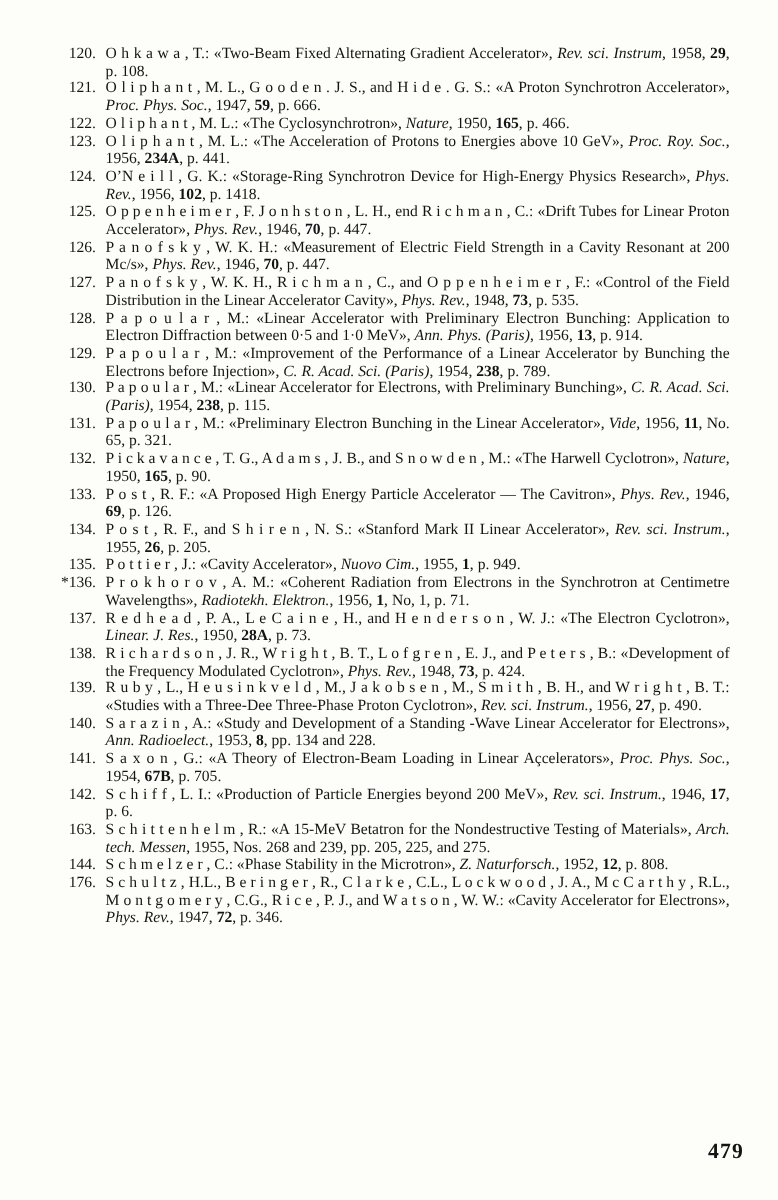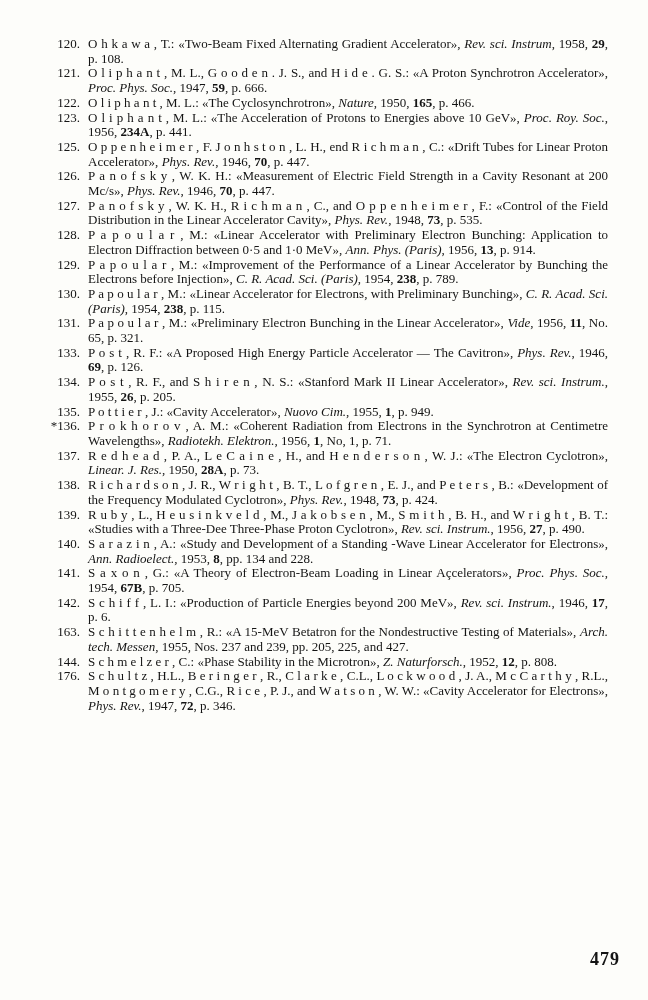--- a/index.html
+++ b/index.html
@@ -65,20 +65,24 @@
       </div>
       <div class="ref">
         <span class="num">122.</span>
         <span class="txt"><span>O l i p h a n t ,  M. L.: «The Cyclosynchrotron», </span><span class="it">Nature</span><span>, 1950, </span><span class="bd">165</span><span>, p. 466.</span></span>
       </div>
       <div class="ref">
         <span class="num">123.</span>
         <span class="txt"><span>O l i p h a n t ,  M. L.: «The Acceleration of Protons to Energies above 10 GeV», </span><span class="it">Proc. Roy. Soc.</span><span>, 1956, </span><span class="bd">234A</span><span>, p. 441.</span></span>
       </div>
       <div class="ref">
+        <span class="num">124.</span>
+        <span class="txt"><span>O’N e i l l ,  G. K.: «Storage-Ring Synchrotron Device for High-Energy Physics Research», </span><span class="it">Phys. Rev.</span><span>, 1956, </span><span class="bd">102</span><span>, p. 1418.</span></span>
+      </div>
+      <div class="ref">
         <span class="num">125.</span>
         <span class="txt"><span>O p p e n h e i m e r ,  F.  J o n h s t o n ,  L. H., end  R i c h m a n , C.: «Drift Tubes for Linear Proton Accelerator», </span><span class="it">Phys. Rev.</span><span>, 1946, </span><span class="bd">70</span><span>, p. 447.</span></span>
       </div>
       <div class="ref">
         <span class="num">126.</span>
         <span class="txt"><span>P a n o f s k y ,  W. K. H.: «Measurement of Electric Field Strength in a Cavity Resonant at 200 Mc/s», </span><span class="it">Phys. Rev.</span><span>, 1946, </span><span class="bd">70</span><span>, p. 447.</span></span>
       </div>
       <div class="ref">
         <span class="num">127.</span>
         <span class="txt"><span>P a n o f s k y ,  W. K. H.,  R i c h m a n ,  C., and O p p e n h e i m e r , F.: «Control of the Field Distribution in the Linear Accelerator Cavity», </span><span class="it">Phys. Rev.</span><span>, 1948, </span><span class="bd">73</span><span>, p. 535.</span></span>
@@ -91,20 +95,24 @@
         <span class="num">129.</span>
         <span class="txt"><span>P a p o u l a r ,  M.: «Improvement of the Performance of a Linear Acce­lerator by Bunching the Electrons before Injection», </span><span class="it">C. R. Acad. Sci. (Paris)</span><span>, 1954, </span><span class="bd">238</span><span>, p. 789.</span></span>
       </div>
       <div class="ref">
         <span class="num">130.</span>
         <span class="txt"><span>P a p o u l a r ,  M.: «Linear Accelerator for Electrons, with Preliminary Bunching», </span><span class="it">C. R. Acad. Sci. (Paris)</span><span>, 1954, </span><span class="bd">238</span><span>, p. 115.</span></span>
       </div>
       <div class="ref">
         <span class="num">131.</span>
         <span class="txt"><span>P a p o u l a r ,  M.: «Preliminary Electron Bunching in the Linear Accelerator», </span><span class="it">Vide</span><span>, 1956, </span><span class="bd">11</span><span>, No. 65, p. 321.</span></span>
+      </div>
+      <div class="ref">
+        <span class="num">132.</span>
+        <span class="txt"><span>P i c k a v a n c e ,  T. G.,  A d a m s ,  J. B., and S n o w d e n ,  M.: «The Harwell Cyclotron», </span><span class="it">Nature</span><span>, 1950, </span><span class="bd">165</span><span>, p. 90.</span></span>
       </div>
       <div class="ref">
         <span class="num">133.</span>
         <span class="txt"><span>P o s t ,  R. F.: «A Proposed High Energy Particle Accelerator — The Cavitron», </span><span class="it">Phys. Rev.</span><span>, 1946, </span><span class="bd">69</span><span>, p. 126.</span></span>
       </div>
       <div class="ref">
         <span class="num">134.</span>
         <span class="txt"><span>P o s t ,  R. F., and S h i r e n ,  N. S.: «Stanford Mark II Linear Acce­lerator», </span><span class="it">Rev. sci. Instrum.</span><span>, 1955, </span><span class="bd">26</span><span>, p. 205.</span></span>
       </div>
       <div class="ref">
@@ -134,21 +142,21 @@
       <div class="ref">
         <span class="num">141.</span>
         <span class="txt"><span>S a x o n ,  G.: «A Theory of Electron-Beam Loading in Linear Açcele­rators», </span><span class="it">Proc. Phys. Soc.</span><span>, 1954, </span><span class="bd">67B</span><span>, p. 705.</span></span>
       </div>
       <div class="ref">
         <span class="num">142.</span>
         <span class="txt"><span>S c h i f f ,  L. I.: «Production of Particle Energies beyond 200 MeV», </span><span class="it">Rev. sci. Instrum.</span><span>, 1946, </span><span class="bd">17</span><span>, p. 6.</span></span>
       </div>
       <div class="ref">
         <span class="num">163.</span>
-        <span class="txt"><span>S c h i t t e n h e l m ,  R.: «A 15-MeV Betatron for the Nondestructive Testing of Materials», </span><span class="it">Arch. tech. Messen</span><span>, 1955, Nos. 237 and 239, pp. 205, 225, and 427.</span></span>
+        <span class="txt"><span>S c h i t t e n h e l m ,  R.: «A 15-MeV Betatron for the Nondestructive Testing of Materials», </span><span class="it">Arch. tech. Messen</span><span>, 1955, Nos. 268 and 239, pp. 205, 225, and 275.</span></span>
       </div>
       <div class="ref">
         <span class="num">144.</span>
         <span class="txt"><span>S c h m e l z e r ,  C.: «Phase Stability in the Microtron», </span><span class="it">Z. Naturforsch.</span><span>, 1952, </span><span class="bd">12</span><span>, p. 808.</span></span>
       </div>
       <div class="ref">
         <span class="num">176.</span>
         <span class="txt"><span>S c h u l t z ,  H.L.,  B e r i n g e r ,  R.,  C l a r k e ,  C.L.,  L o c k w o o d , J. A.,  M c C a r t h y ,  R.L.,  M o n t g o m e r y ,  C.G.,  R i c e ,  P. J., and W a t s o n ,  W. W.: «Cavity Accelerator for Electrons», </span><span class="it">Phys. Rev.</span><span>, 1947, </span><span class="bd">72</span><span>, p. 346.</span></span>
       </div>
     </div>

